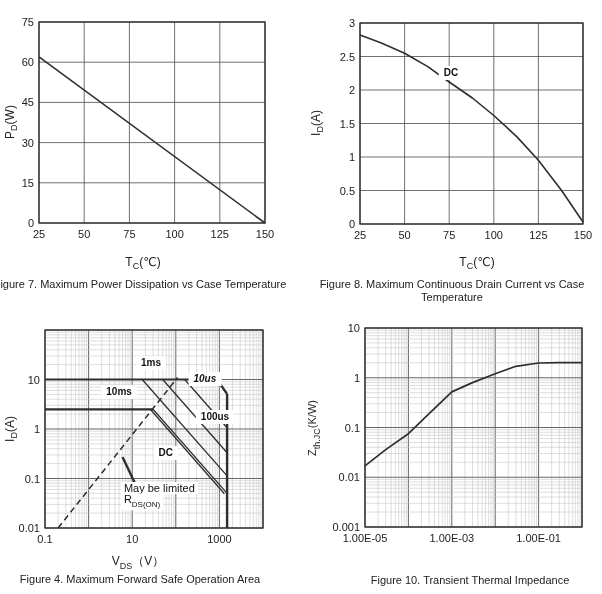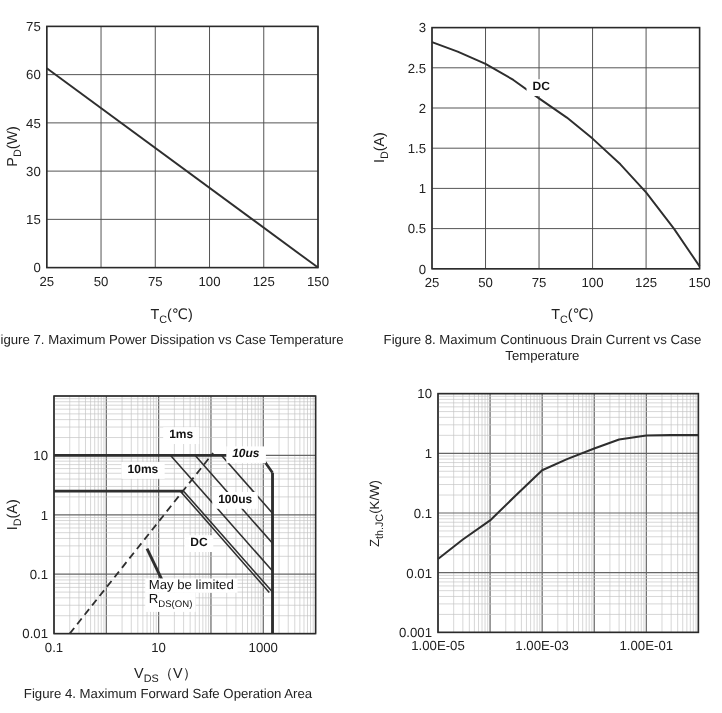--- a/index.html
+++ b/index.html
@@ -200,21 +200,21 @@
         <polyline fill="none" stroke="#2e2e2e" stroke-width="1.3" stroke-linejoin="round" stroke-linecap="butt" points="150.3,109.3 224.4,193.8"></polyline>
         <polyline fill="none" stroke="#2e2e2e" stroke-width="1.3" stroke-linejoin="round" stroke-linecap="butt" points="142.2,79.5 227.1,175.9"></polyline>
         <polyline fill="none" stroke="#2e2e2e" stroke-width="1.3" stroke-linejoin="round" stroke-linecap="butt" points="162.7,79.5 227.1,152.8"></polyline>
         <polyline fill="none" stroke="#2e2e2e" stroke-width="1.3" stroke-linejoin="round" stroke-linecap="butt" points="184.7,79.5 227.1,127.7"></polyline>
         <polyline fill="none" stroke="#2e2e2e" stroke-width="1.5" stroke-linejoin="round" stroke-linecap="butt" points="58.1,228.0 177.6,77.5" stroke-dasharray="6,4"></polyline>
         <polyline fill="none" stroke="#2e2e2e" stroke-width="2.4" stroke-linejoin="round" stroke-linecap="butt" points="122.5,157.1 135.7,184.7"></polyline>
       </svg>
       <div class="anno" style="left: 151px; top: 62.6px;">1ms</div>
       <div class="anno" style="left: 204.9px; top: 79px; font-style: italic;">10us</div>
       <div class="anno" style="left: 119.1px; top: 92px;">10ms</div>
-      <div class="anno" style="left: 196px; top: 117px;">100us</div>
+      <div class="anno" style="left: 215px; top: 117px;">100us</div>
       <div class="anno" style="left: 165.8px; top: 152.8px;">DC</div>
       <div class="anno normal left" style="left: 120.9px; top: 187.8px;">May be limited</div>
       <div class="anno normal left" style="left: 120.9px; top: 201.7px;"><span>R</span><sub>DS(ON)</sub></div>
     </div>
   <div class="fig" id="fig10" style="left:301px;top:300px;width:301px;height:294px;">
       <svg width="301" height="250">
         <g>
           <line x1="64" y1="28" x2="64" y2="227" stroke="#666" stroke-width="1"></line>
           <line x1="77.06470181181679" y1="28" x2="77.06470181181679" y2="227" stroke="#c2c2c2" stroke-width="0.55"></line>
           <line x1="84.70706245483336" y1="28" x2="84.70706245483336" y2="227" stroke="#c2c2c2" stroke-width="0.55"></line>
@@ -336,14 +336,15 @@
   <div class="axis-label" style="left:138px;top:562px;">
     <span>V</span><sub>DS</sub><span>（V）</span>
   </div>
 
   <div class="caption" style="left:140px;top:278px;">Figure 7. Maximum Power Dissipation vs Case Temperature</div>
   <div class="caption" style="left:452px;top:278px;">
     <div>Figure 8. Maximum Continuous Drain Current vs Case</div>
     <div>Temperature</div>
   </div>
   <div class="caption" style="left:140px;top:573px;">Figure 4. Maximum Forward Safe Operation Area</div>
+  <div class="caption" style="left:470px;top:574px;">Figure 10. Transient Thermal Impedance</div>
 
 </div>
 
 </body></html>

